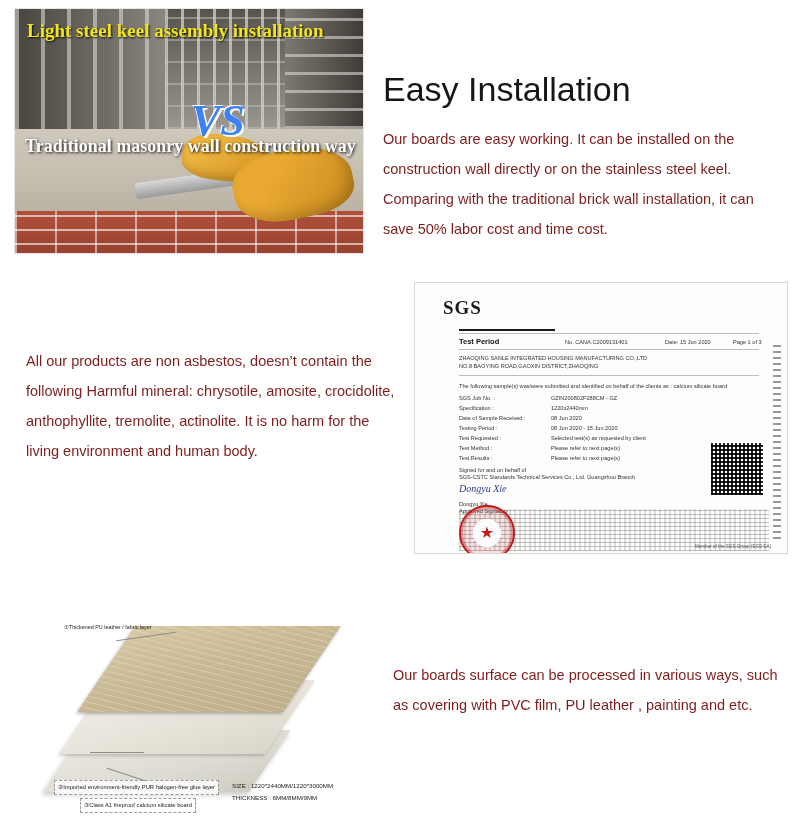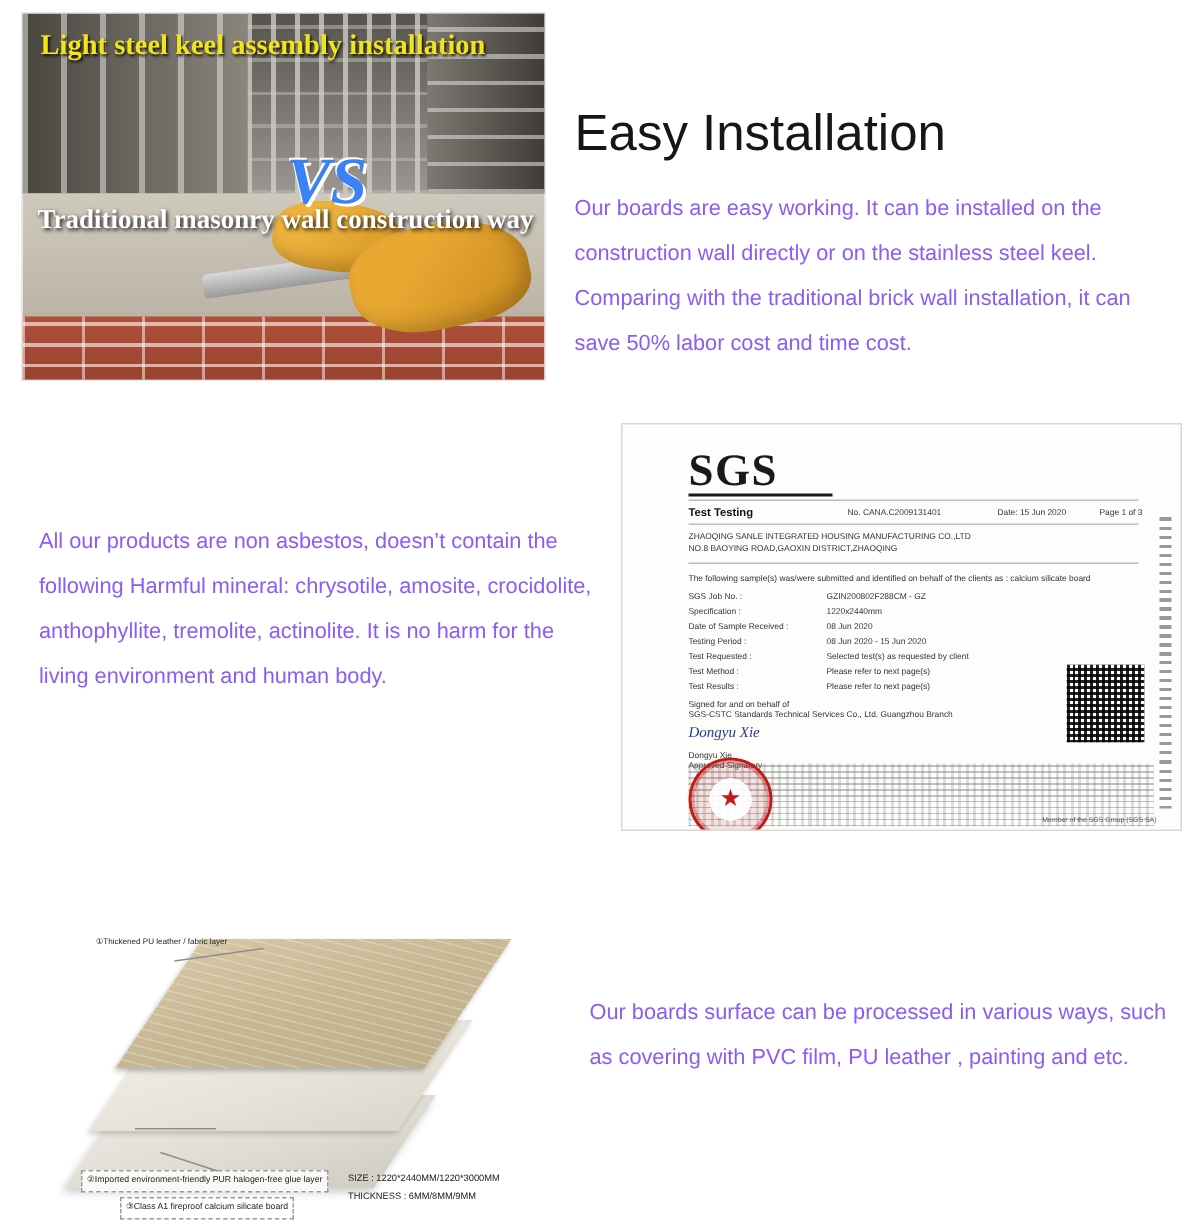--- a/index.html
+++ b/index.html
@@ -142,21 +142,21 @@
     margin: 0;
     font-size: 34px;
     font-weight: normal;
     line-height: 42px;
     color: #161616;
   }
   p.body {
     margin: 0;
     font-size: 14.5px;
     line-height: 30px;
-    color: #8b5cf6;
+    color: #7f1d1d;
   }
   .s1-text p.body { margin-top: 14px; }
 
   
   .section2 {
     position: absolute;
     left: 0; top: 262px;
     width: 800px; height: 330px;
   }
   .s2-text {
@@ -168,22 +168,22 @@
   .sgs-doc {
     position: absolute;
     left: 414px; top: 20px;
     width: 372px; height: 270px;
     background: #fdfdfb;
     border: 1px solid #d8d8d4;
     overflow: hidden;
     font-family: "Liberation Sans", sans-serif;
   }
   .sgs-logo {
-    position: absolute; left: 44px; top: 14px;
-    font-size: 30px; font-weight: bold; letter-spacing: 1px;
+    position: absolute; left: 28px; top: 14px;
+    font-size: 19px; font-weight: bold; letter-spacing: 1px;
     color: #1a1a1a; font-family: "Liberation Serif", serif;
   }
   .sgs-underline {
     position: absolute; left: 44px; top: 46px; width: 96px; height: 2px; background: #1a1a1a;
   }
   .sgs-rule {
     position: absolute; left: 44px; width: 300px; height: 1px; background: #bdbdbd;
   }
   .sgs-tr {
     position: absolute; left: 44px; top: 54px;
@@ -341,21 +341,21 @@
 
   <div class="s2-text">
     <p class="body">All our products are non asbestos, doesn’t contain the following Harmful mineral: chrysotile, amosite, crocidolite, anthophyllite, tremolite, actinolite. It is no harm for the living environment and human body.</p>
   </div>
 
   <div class="sgs-doc">
     <div class="sgs-logo">SGS</div>
     <div class="sgs-underline"></div>
     <div class="sgs-rule" style="top:50px;"></div>
 
-    <div class="sgs-tr">Test Testing</div>
+    <div class="sgs-tr">Test Period</div>
     <div class="sgs-meta" style="left:150px; top:56px;">
       <span>No.</span>
       <span>CANA.C2009131401</span>
     </div>
     <div class="sgs-meta" style="left:250px; top:56px;">
       <span>Date:</span>
       <span>15 Jun 2020</span>
     </div>
     <div class="sgs-meta" style="left:318px; top:56px;">Page 1 of 3</div>
     <div class="sgs-rule" style="top:66px;"></div>

